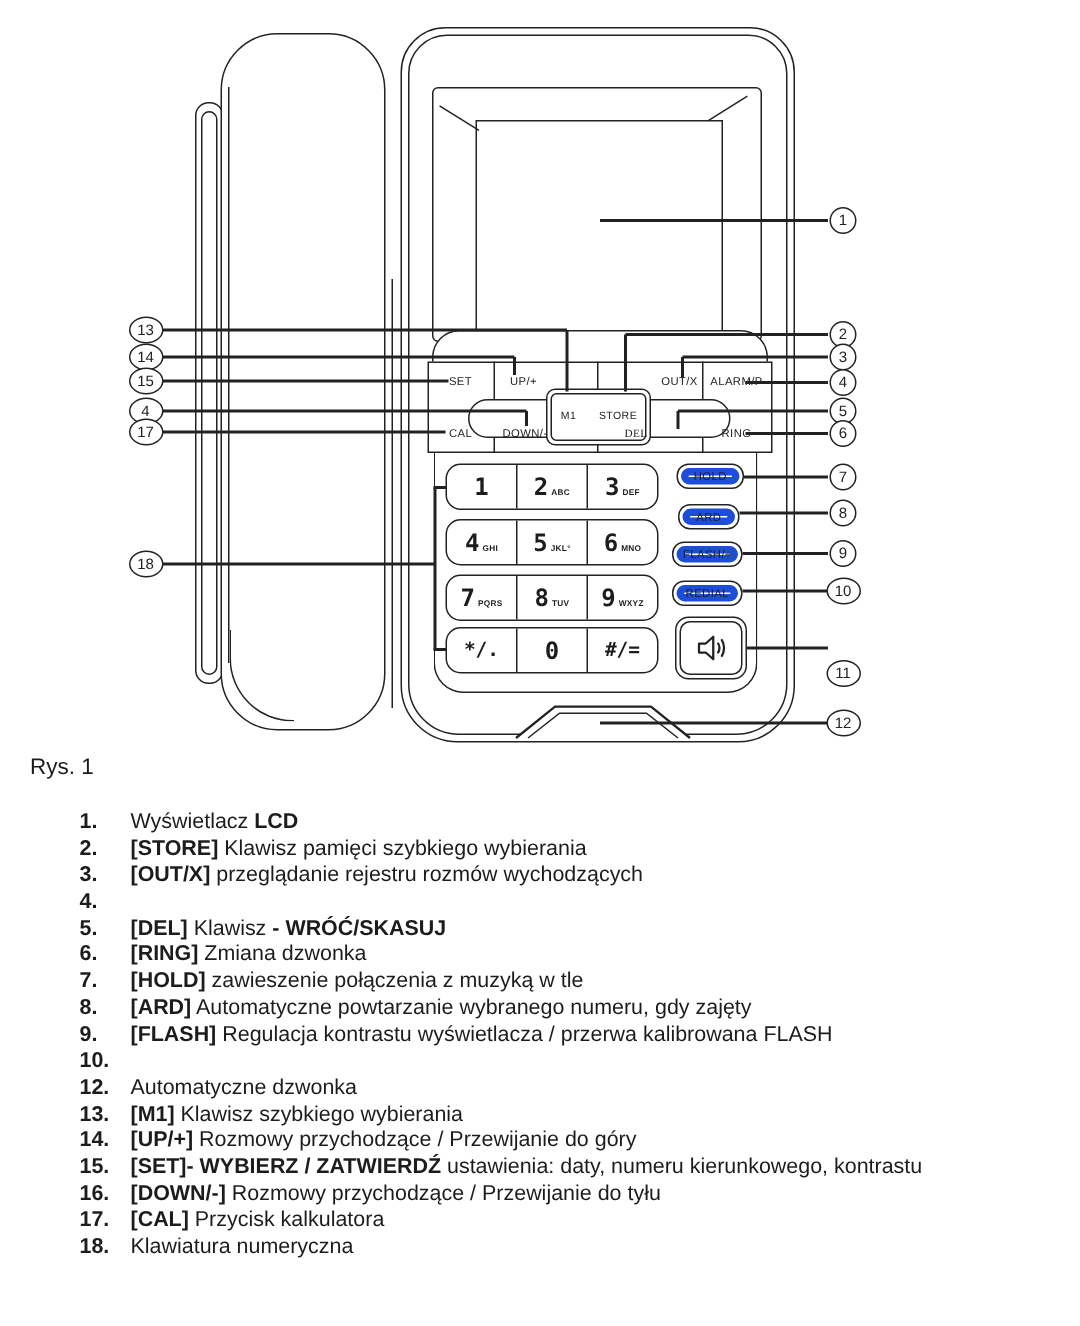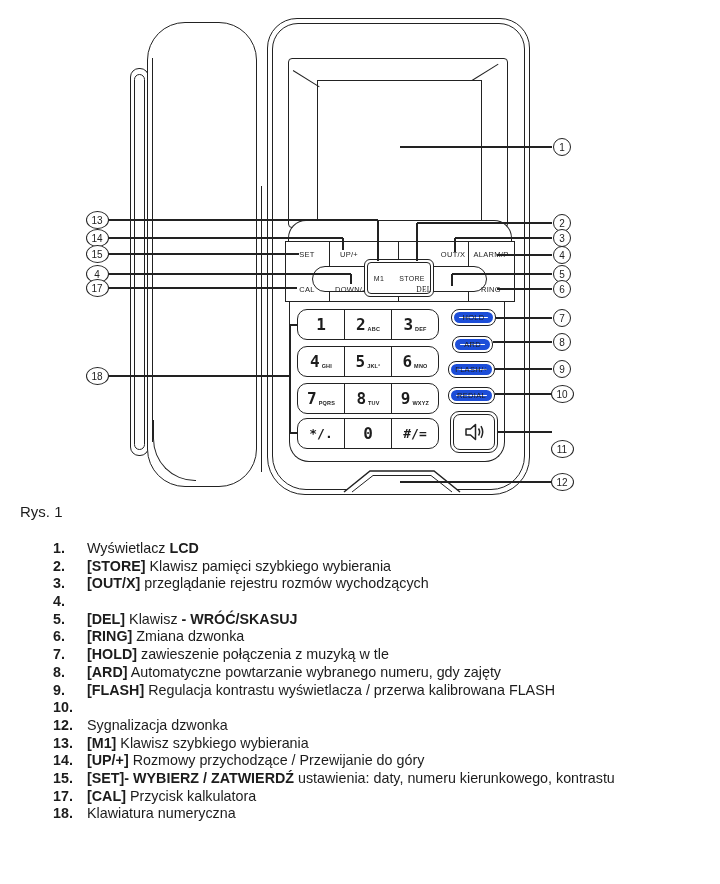--- a/index.html
+++ b/index.html
@@ -220,21 +220,22 @@
       <div class="legend-row"><span class="legend-num">1.</span><span><span>Wyświetlacz </span><span class="bseg">LCD</span></span></div>
       <div class="legend-row"><span class="legend-num">2.</span><span><span class="bseg">[STORE]</span><span> Klawisz pamięci szybkiego wybierania</span></span></div>
       <div class="legend-row"><span class="legend-num">3.</span><span><span class="bseg">[OUT/X]</span><span> przeglądanie rejestru rozmów wychodzących</span></span></div>
       <div class="legend-row"><span class="legend-num">4.</span></div>
       <div class="legend-row"><span class="legend-num">5.</span><span><span class="bseg">[DEL]</span><span> Klawisz </span><span class="bseg">- WRÓĆ/SKASUJ</span></span></div>
       <div class="legend-row"><span class="legend-num">6.</span><span><span class="bseg">[RING]</span><span> Zmiana dzwonka</span></span></div>
       <div class="legend-row"><span class="legend-num">7.</span><span><span class="bseg">[HOLD]</span><span> zawieszenie połączenia z muzyką w tle</span></span></div>
       <div class="legend-row"><span class="legend-num">8.</span><span><span class="bseg">[ARD]</span><span> Automatyczne powtarzanie wybranego numeru, gdy zajęty</span></span></div>
       <div class="legend-row"><span class="legend-num">9.</span><span><span class="bseg">[FLASH]</span><span> Regulacja kontrastu wyświetlacza / przerwa kalibrowana FLASH</span></span></div>
       <div class="legend-row"><span class="legend-num">10.</span></div>
-      <div class="legend-row"><span class="legend-num">12.</span><span><span>Sygnalizacja dzwonka</span></span></div>
+      <div class="legend-row"><span class="legend-num">12.</span><span><span>Automatyczne dzwonka</span></span></div>
       <div class="legend-row"><span class="legend-num">13.</span><span><span class="bseg">[M1]</span><span> Klawisz szybkiego wybierania</span></span></div>
       <div class="legend-row"><span class="legend-num">14.</span><span><span class="bseg">[UP/+]</span><span> Rozmowy przychodzące / Przewijanie do góry</span></span></div>
       <div class="legend-row"><span class="legend-num">15.</span><span><span class="bseg">[SET]- WYBIERZ / ZATWIERDŹ</span><span> ustawienia: daty, numeru kierunkowego, kontrastu</span></span></div>
+      <div class="legend-row"><span class="legend-num">16.</span><span><span class="bseg">[DOWN/-]</span><span> Rozmowy przychodzące / Przewijanie do tyłu</span></span></div>
       <div class="legend-row"><span class="legend-num">17.</span><span><span class="bseg">[CAL]</span><span> Przycisk kalkulatora</span></span></div>
       <div class="legend-row"><span class="legend-num">18.</span><span><span>Klawiatura numeryczna</span></span></div>
     </div>
 
 </div>
 
 </body></html>

